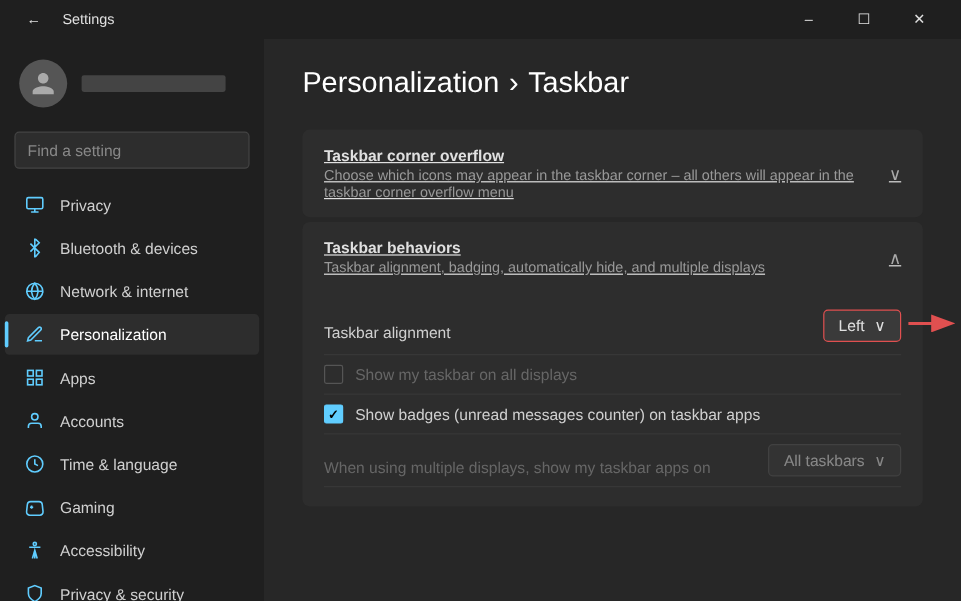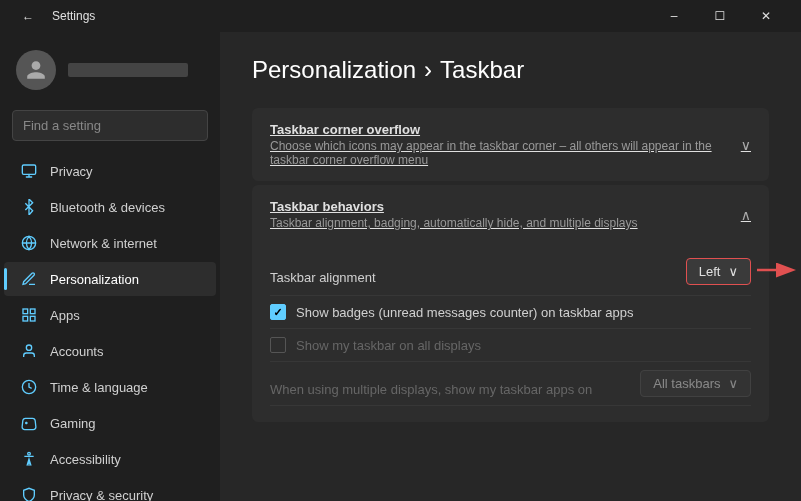--- a/index.html
+++ b/index.html
@@ -467,27 +467,27 @@
                   </marker>
                 </defs>
                 <line x1="2" y1="10" x2="36" y2="10" stroke="#e05050" stroke-width="2.5" marker-end="url(#arrowhead)"></line>
               </svg>
             </div>
           </div>
         </div>
 
 
         <div class="checkbox-row">
+          <div class="checkbox disabled"></div>
+          <span class="checkbox-label disabled">Show my taskbar on all displays</span>
+        </div>
+
+        <div class="checkbox-row">
           <div class="checkbox checked"></div>
           <span class="checkbox-label">Show badges (unread messages counter) on taskbar apps</span>
-        </div>
-
-        <div class="checkbox-row">
-          <div class="checkbox disabled"></div>
-          <span class="checkbox-label disabled">Show my taskbar on all displays</span>
         </div>
 
         <div class="dropdown-row">
           <span class="dropdown-label">When using multiple displays, show my taskbar apps on</span>
           <button class="dropdown-btn" style="opacity:0.5;">
             <span>All taskbars</span>
             <span>∨</span>
           </button>
         </div>
 

